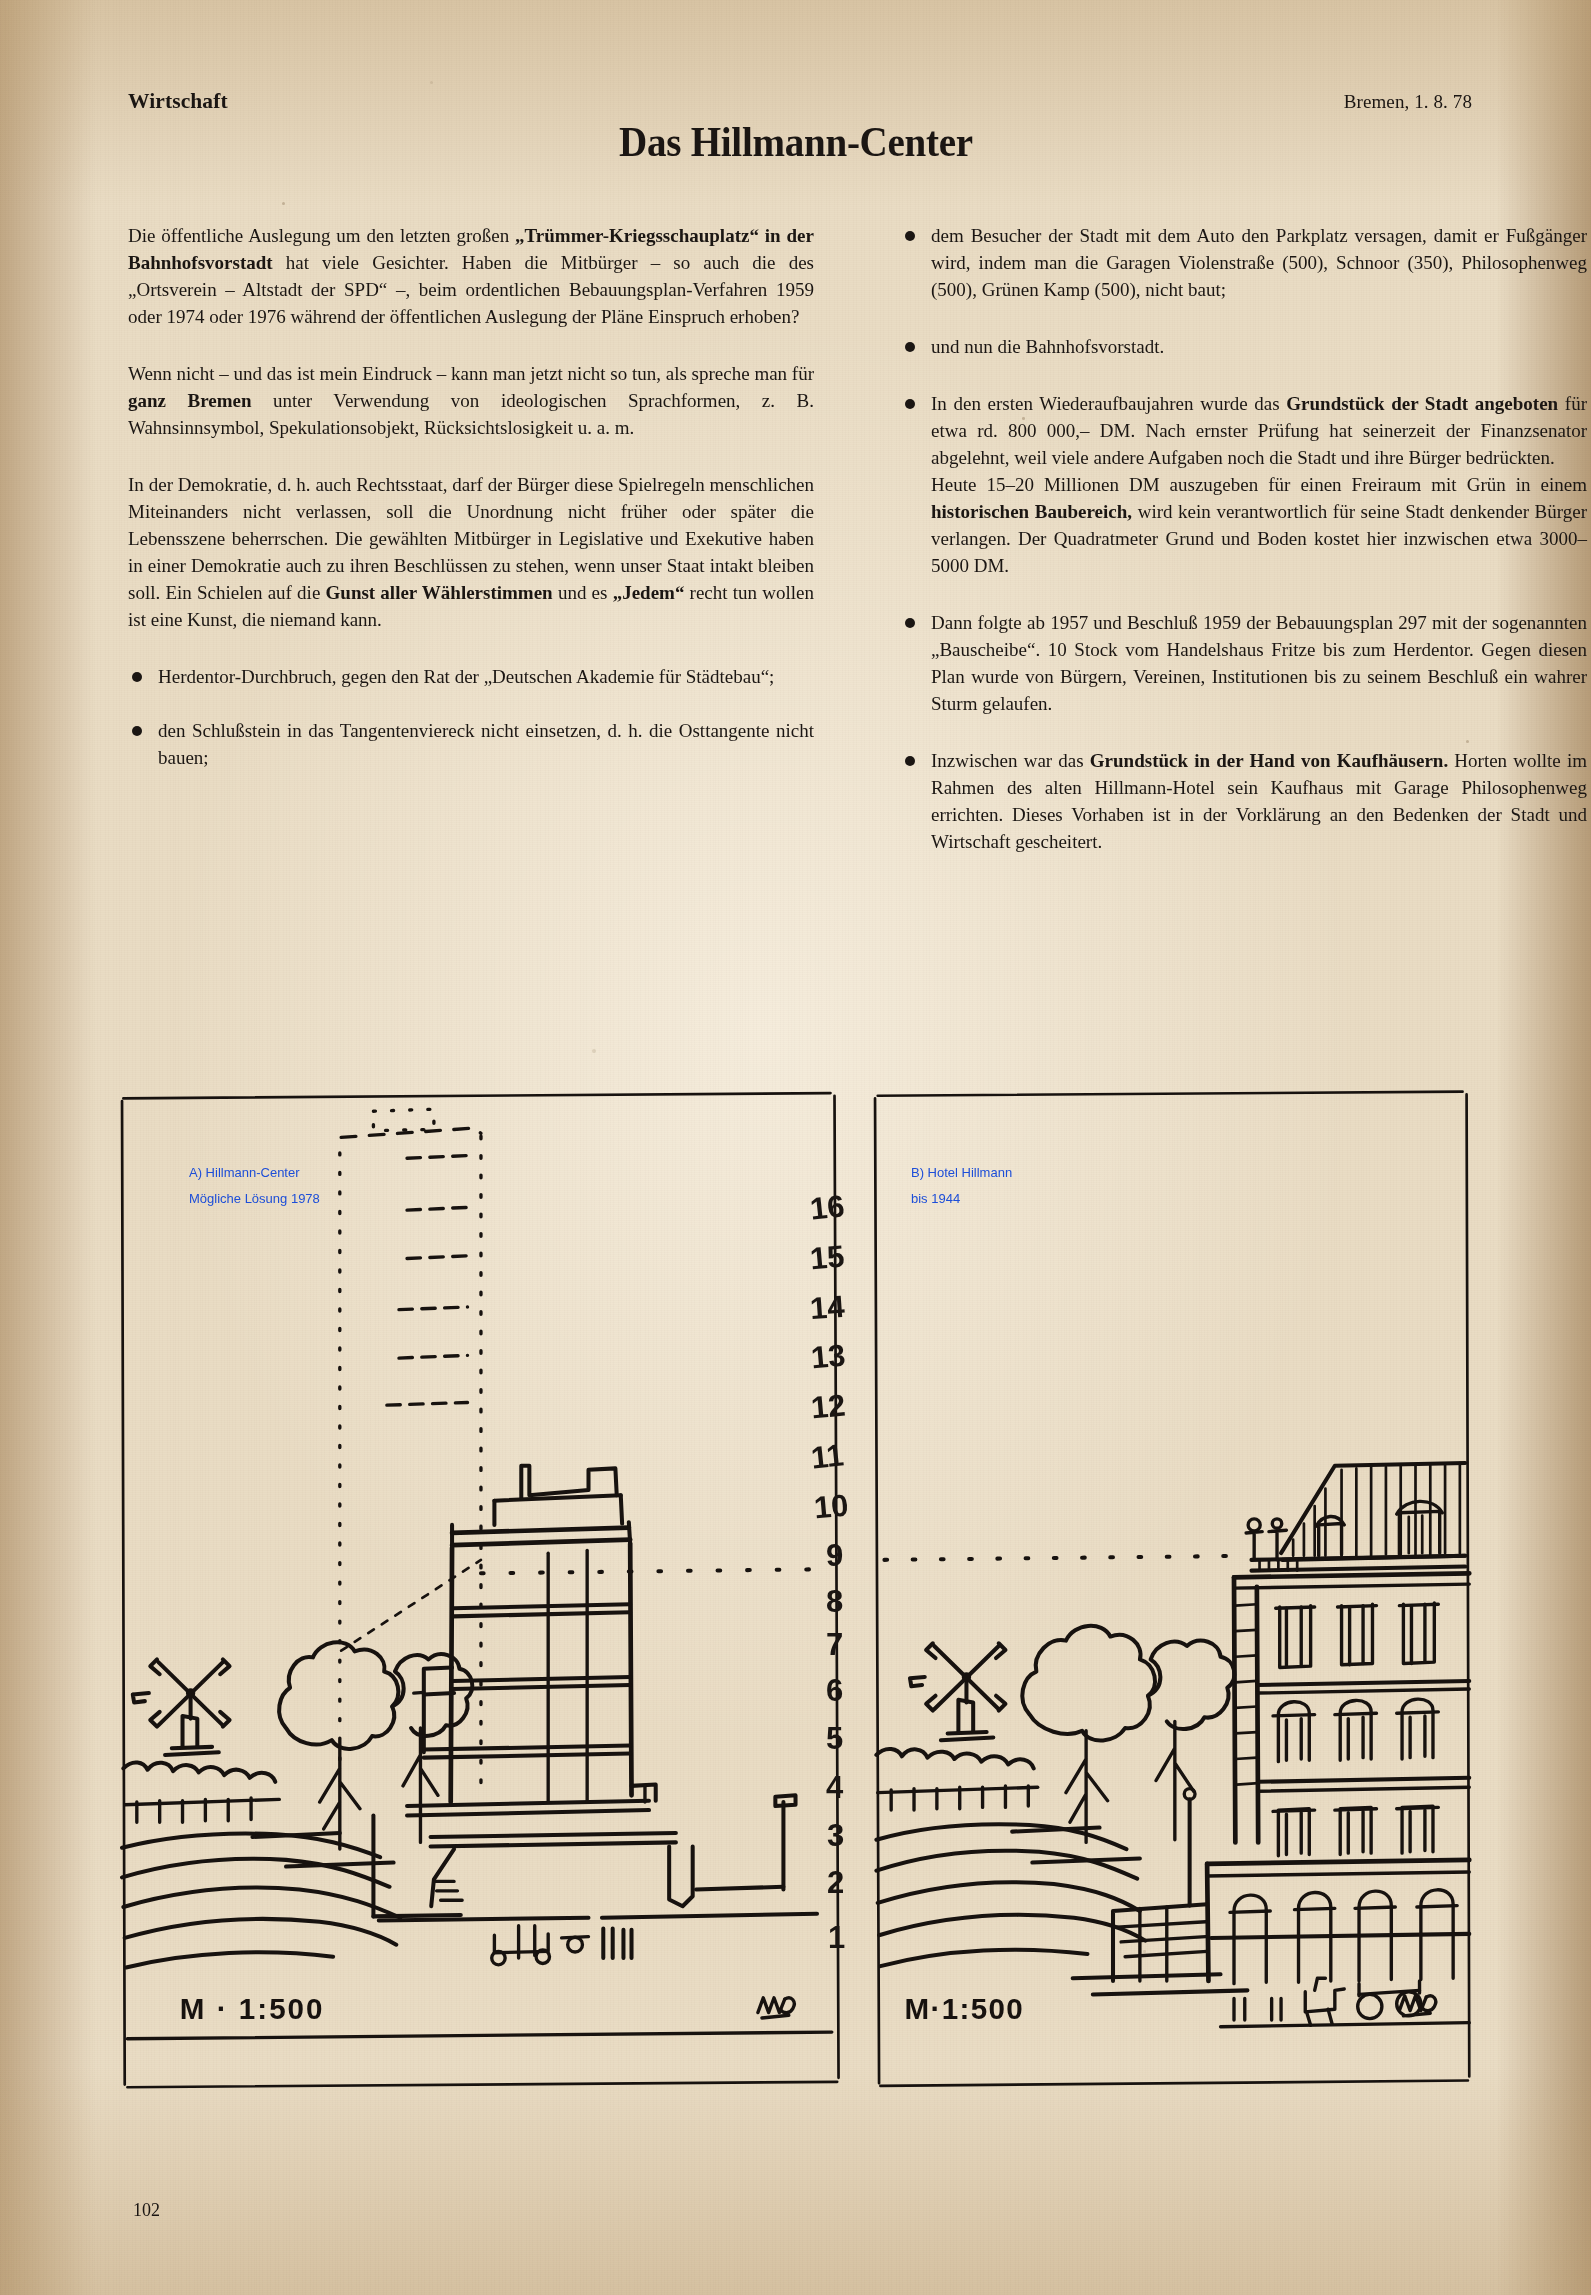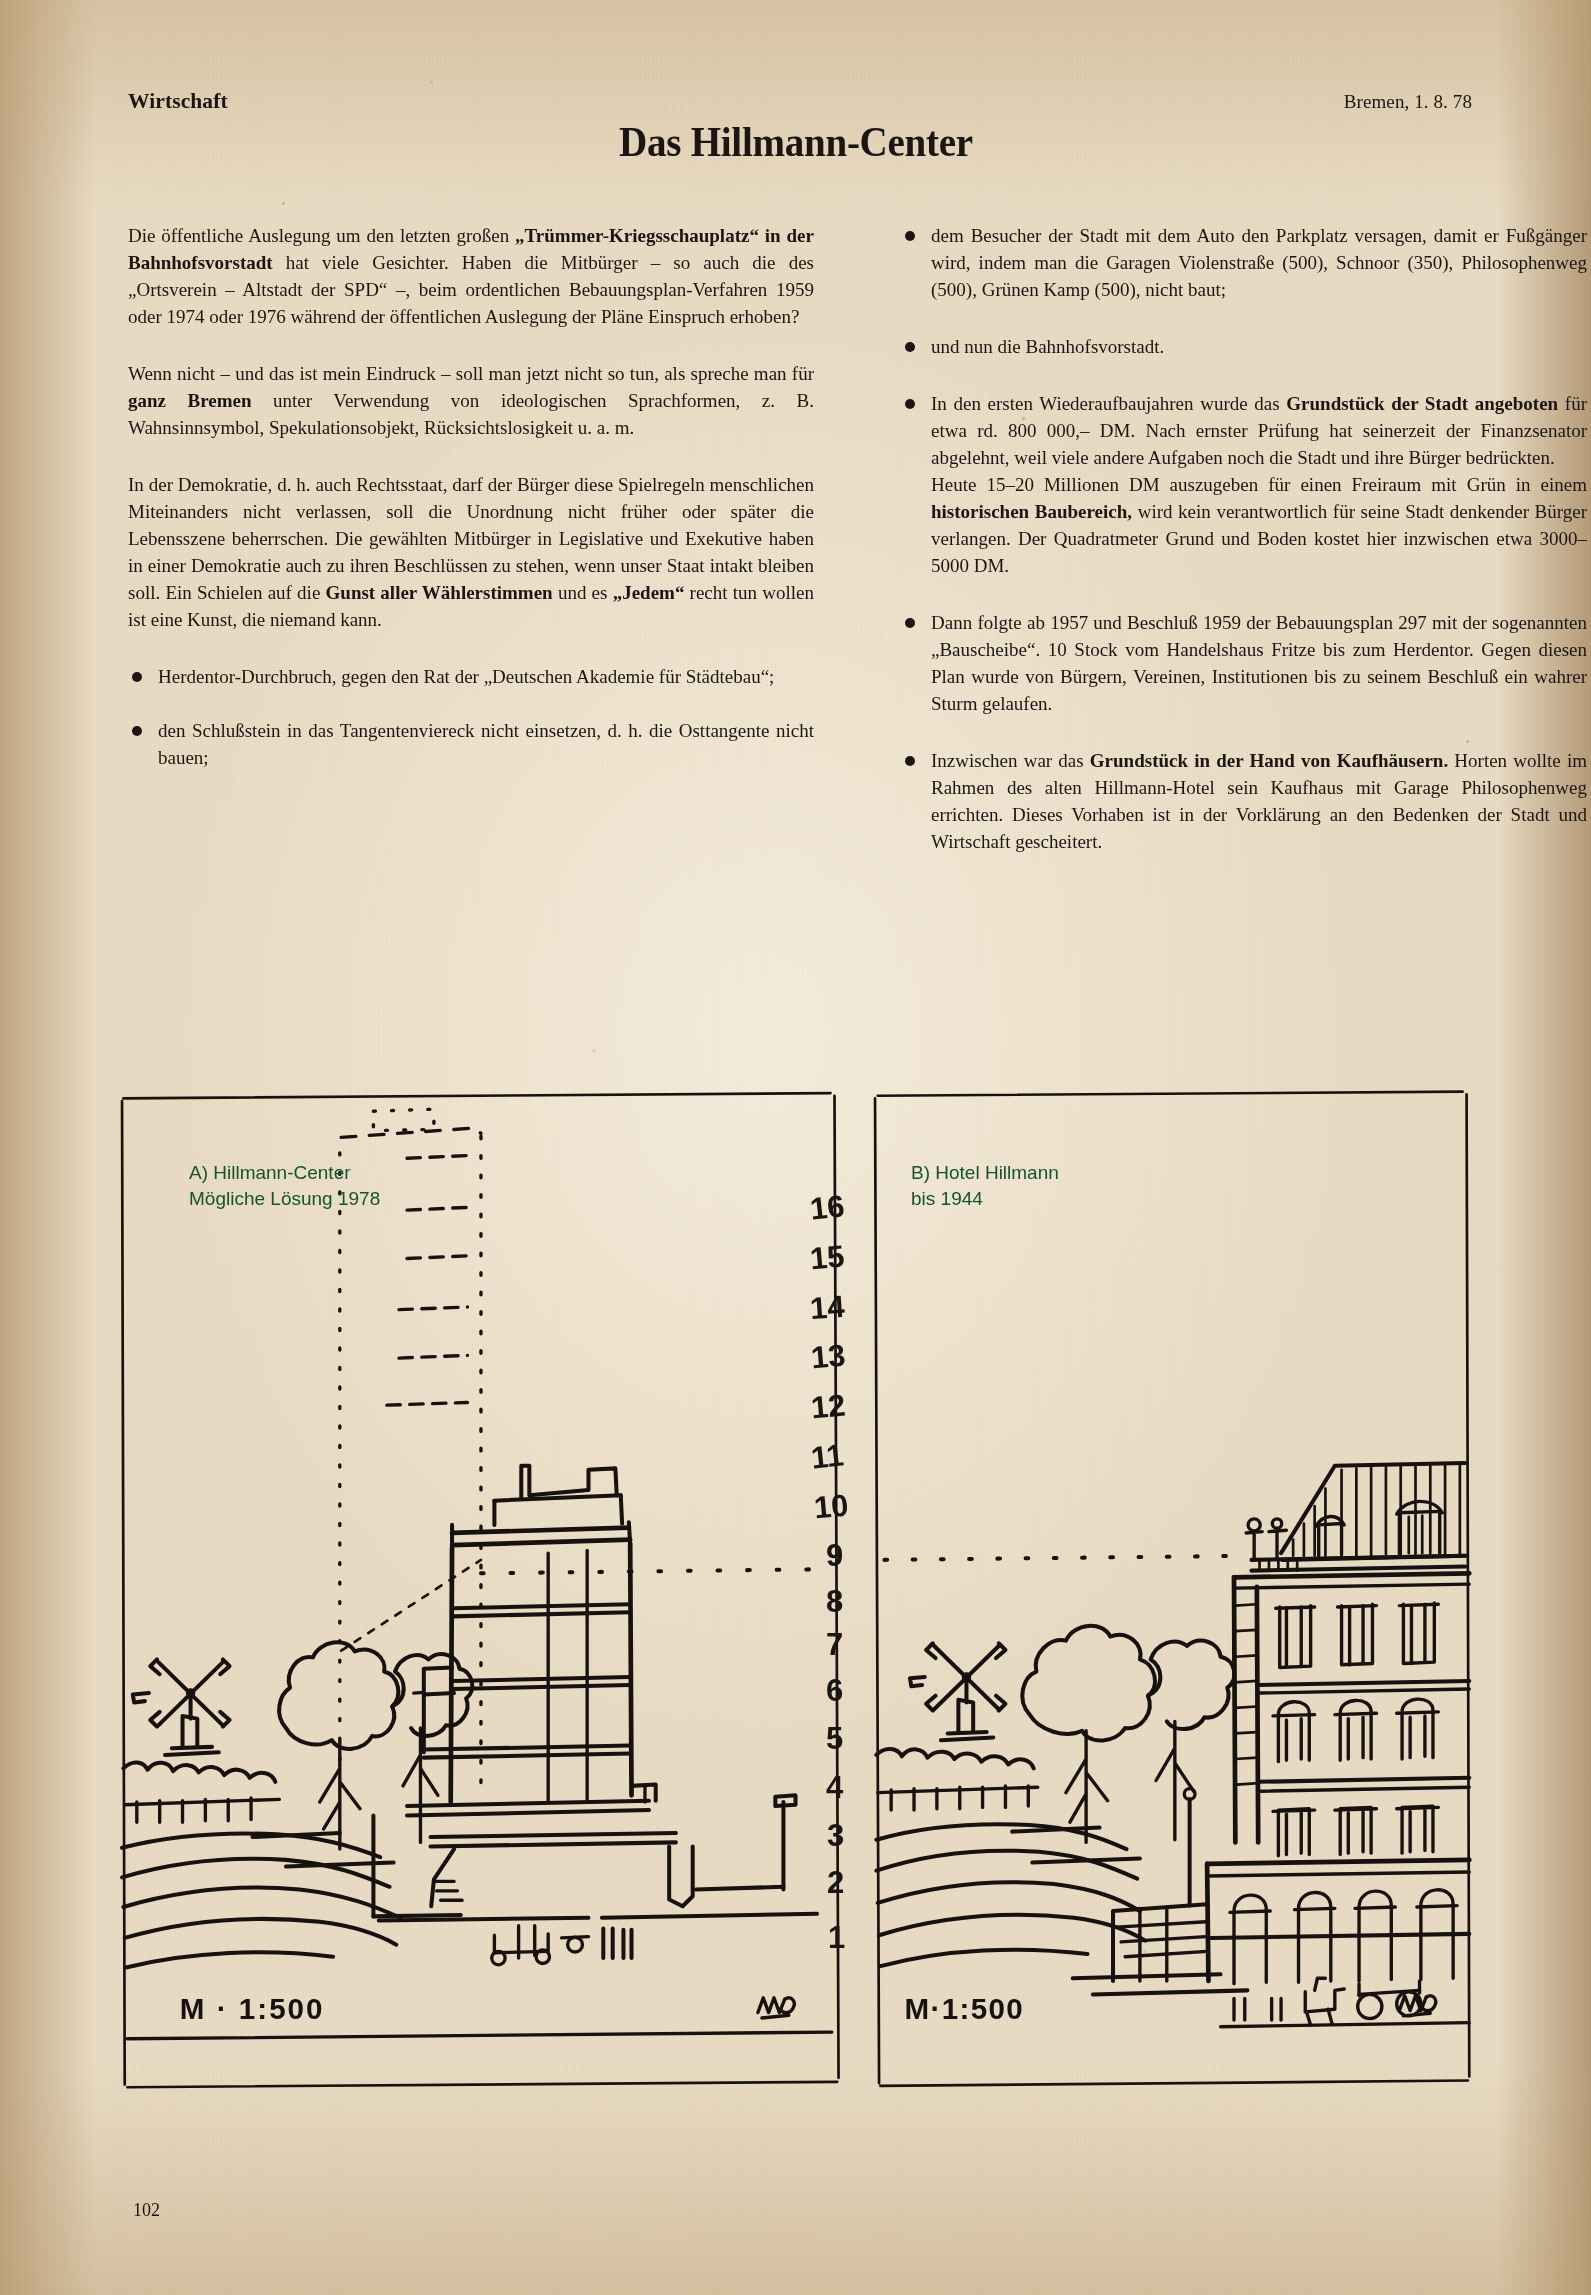--- a/index.html
+++ b/index.html
@@ -92,21 +92,21 @@
     position:absolute; top:0; height:1009px;
     background:transparent;
   }
   .figA{ left:0; width:736px; }
   .figB{ left:753px; width:605px; }
   .fig svg{ display:block; width:100%; height:100%; }
 
   .figcap{
     position:absolute;
     font-family:"Liberation Sans", sans-serif;
-    font-size:19px; line-height:25.6px; color:#14532d;
+    font-size:13px; line-height:25.6px; color:#1d4ed8;
   }
   .figcapA{ left:71px; top:71px; }
   .figcapB{ left:40px; top:71px; }
 
   
   .pageno{
     position:absolute; left:133px; top:2160px;
     font-size:18px;
     margin-top:40px;
   }
@@ -122,21 +122,21 @@
 <div class="sheet">
 
   <div class="kicker">Wirtschaft</div>
   <div class="dateline">Bremen, 1. 8. 78</div>
   <div class="headline">Das Hillmann-Center</div>
 
   <div class="col col-l">
 
     <p class="gap"><span>Die öffentliche Auslegung um den letzten großen </span><b>„Trümmer-Kriegsschauplatz“ in der Bahnhofsvorstadt</b><span> hat viele Gesichter. Haben die Mitbürger – so auch die des „Ortsverein – Altstadt der SPD“ –, beim ordentlichen Bebauungsplan-Verfahren 1959 oder 1974 oder 1976 während der öffentlichen Auslegung der Pläne Einspruch erhoben?</span></p>
 
-    <p class="gap"><span>Wenn nicht – und das ist mein Eindruck – soll man jetzt nicht so tun, als spreche man für </span><b>ganz Bremen</b><span> unter Verwendung von ideologischen Sprachformen, z. B. Wahnsinnsymbol, Spekulationsobjekt, Rücksichtslosigkeit u. a. m.</span></p>
+    <p class="gap"><span>Wenn nicht – und das ist mein Eindruck – kann man jetzt nicht so tun, als spreche man für </span><b>ganz Bremen</b><span> unter Verwendung von ideologischen Sprachformen, z. B. Wahnsinnsymbol, Spekulationsobjekt, Rücksichtslosigkeit u. a. m.</span></p>
 
     <p class="gap"><span>In der Demokratie, d. h. auch Rechtsstaat, darf der Bürger diese Spielregeln menschlichen Miteinanders nicht verlassen, soll die Unordnung nicht früher oder später die Lebensszene beherrschen. Die gewählten Mitbürger in Legislative und Exekutive haben in einer Demokratie auch zu ihren Beschlüssen zu stehen, wenn unser Staat intakt bleiben soll. Ein Schielen auf die </span><b>Gunst aller Wählerstimmen</b><span> und es </span><b>„Jedem“</b><span> recht tun wollen ist eine Kunst, die niemand kann.</span></p>
 
 
     <ul class="bul">
       <li>Herdentor-Durchbruch, gegen den Rat der „Deutschen Akademie für Städtebau“;</li>
       <li>den Schlußstein in das Tangentenviereck nicht einsetzen, d. h. die Osttangente nicht bauen;</li>
     </ul>
   </div>
 

